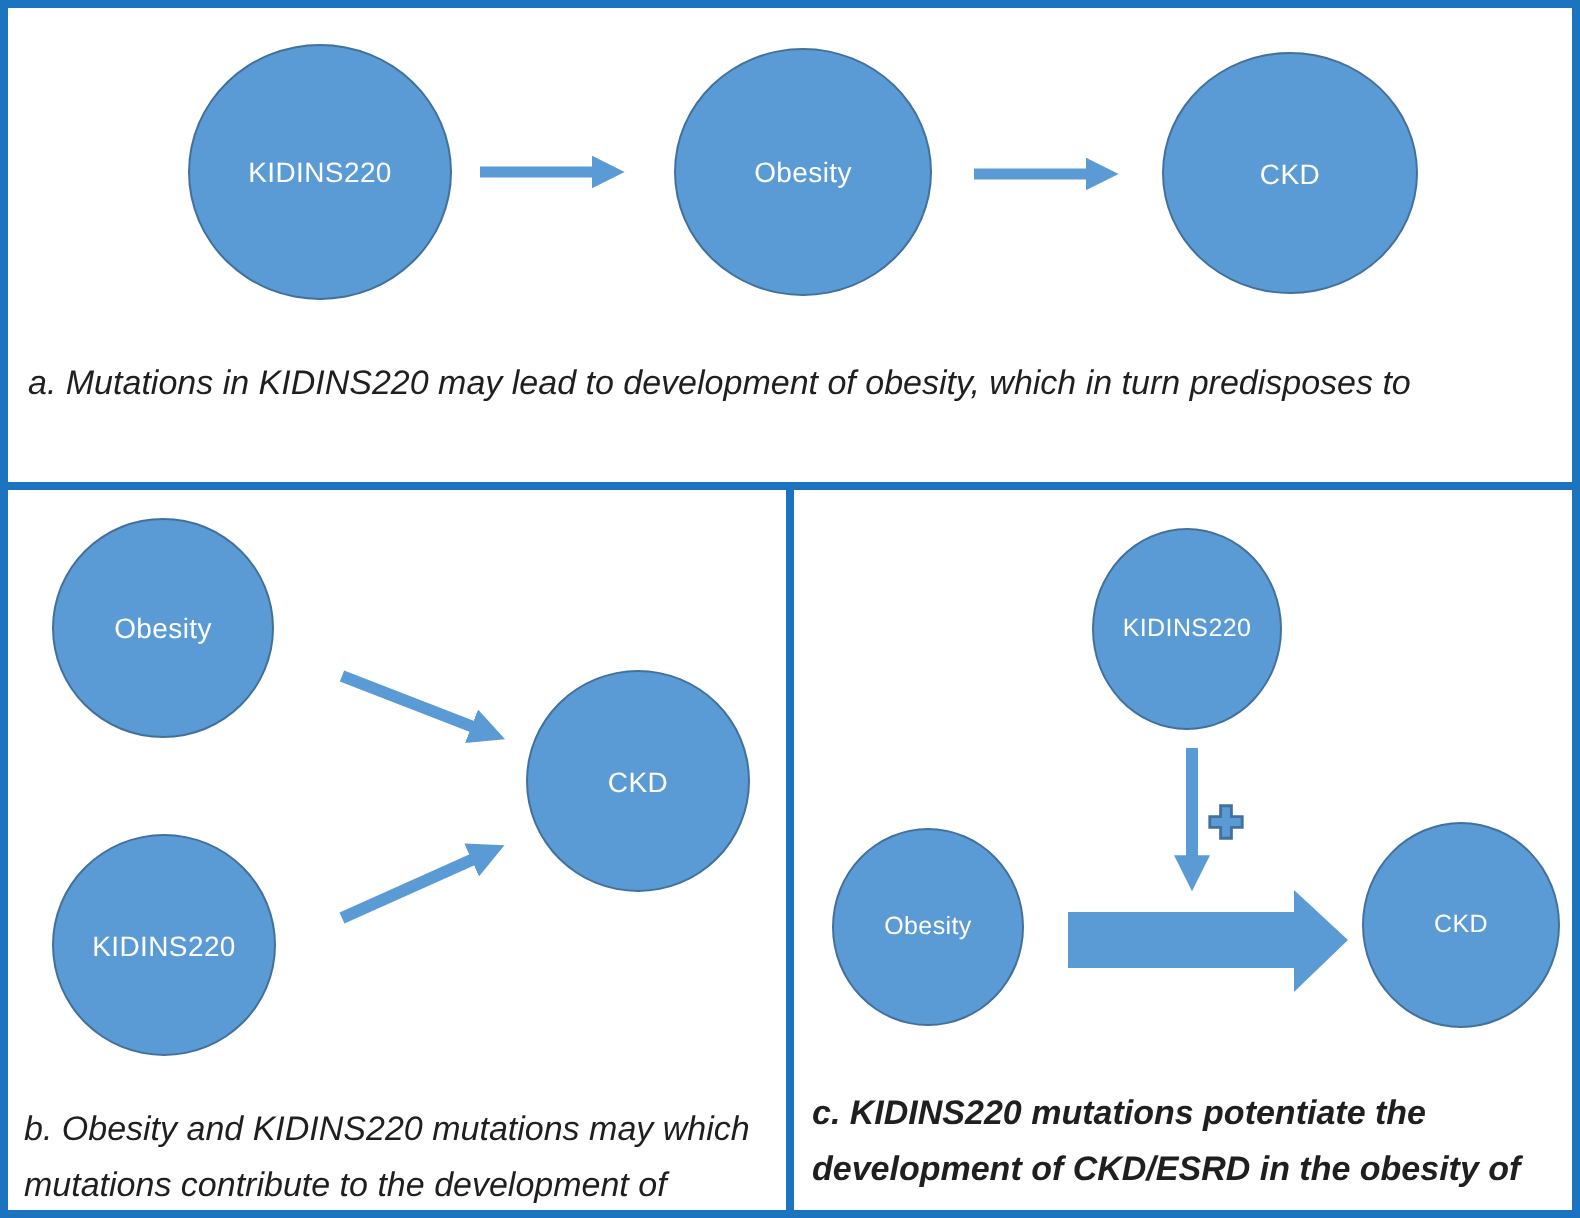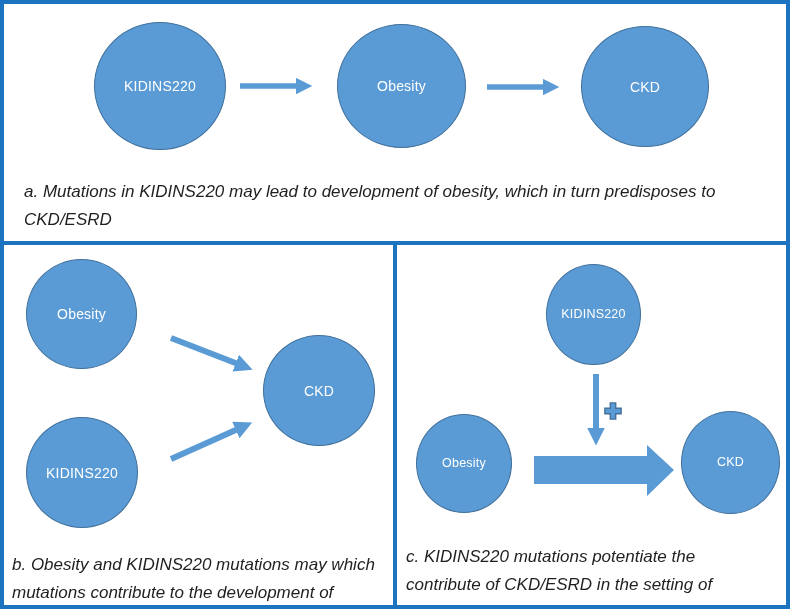--- a/index.html
+++ b/index.html
@@ -90,23 +90,22 @@
           <path d="M0,0 L3,1.5 L0,3 z" class="arrow-fill"></path>
         </marker>
       </defs>
       <line x1="4" y1="13" x2="62" y2="13" stroke-width="5.5" class="arrow-stroke" marker-end="url(#ah-a2)"></line>
     </svg>
 
     <div class="node" style="left:577px;top:22px;width:128px;height:121px;">
       <span class="lbl">CKD</span>
     </div>
 
-    <div class="caption" style="left:20px;top:174px;width:760px;">
+    <div class="caption" style="left:10px;top:174px;width:760px;">
       <div class="cap-line">a. Mutations in KIDINS220 may lead to development of obesity, which in turn predisposes to</div>
-      <div class="cap-line">CKD/ESRD</div>
     </div>
   </div>
 
   <div>
     <div class="node" style="left:22px;top:255px;width:111px;height:110px;">
       <span class="lbl">Obesity</span>
     </div>
 
     <div class="node" style="left:22px;top:413px;width:112px;height:111px;">
       <span class="lbl">KIDINS220</span>
@@ -163,20 +162,20 @@
     </div>
 
     <svg class="abs" style="left:528px;top:439px;" width="146" height="56">
       <polygon class="block-arrow-shape" points="2,13 115,13 115,2 142,27 115,53 115,41 2,41"></polygon>
     </svg>
 
     <div class="node" style="left:677px;top:407px;width:99px;height:103px;">
       <span class="lbl sm">CKD</span>
     </div>
 
-    <div class="caption" style="left:402px;top:539px;width:384px;height:66px;overflow:hidden;">
+    <div class="caption" style="left:402px;top:539px;width:384px;height:66px;overflow:hidden;font-weight:bold;">
       <div class="cap-line">c. KIDINS220 mutations potentiate the</div>
-      <div class="cap-line">contribute of CKD/ESRD in the setting of</div>
+      <div class="cap-line">development of CKD/ESRD in the obesity of</div>
       <div class="cap-line">obesity</div>
     </div>
   </div>
 
 </div>
 
 </body></html>

